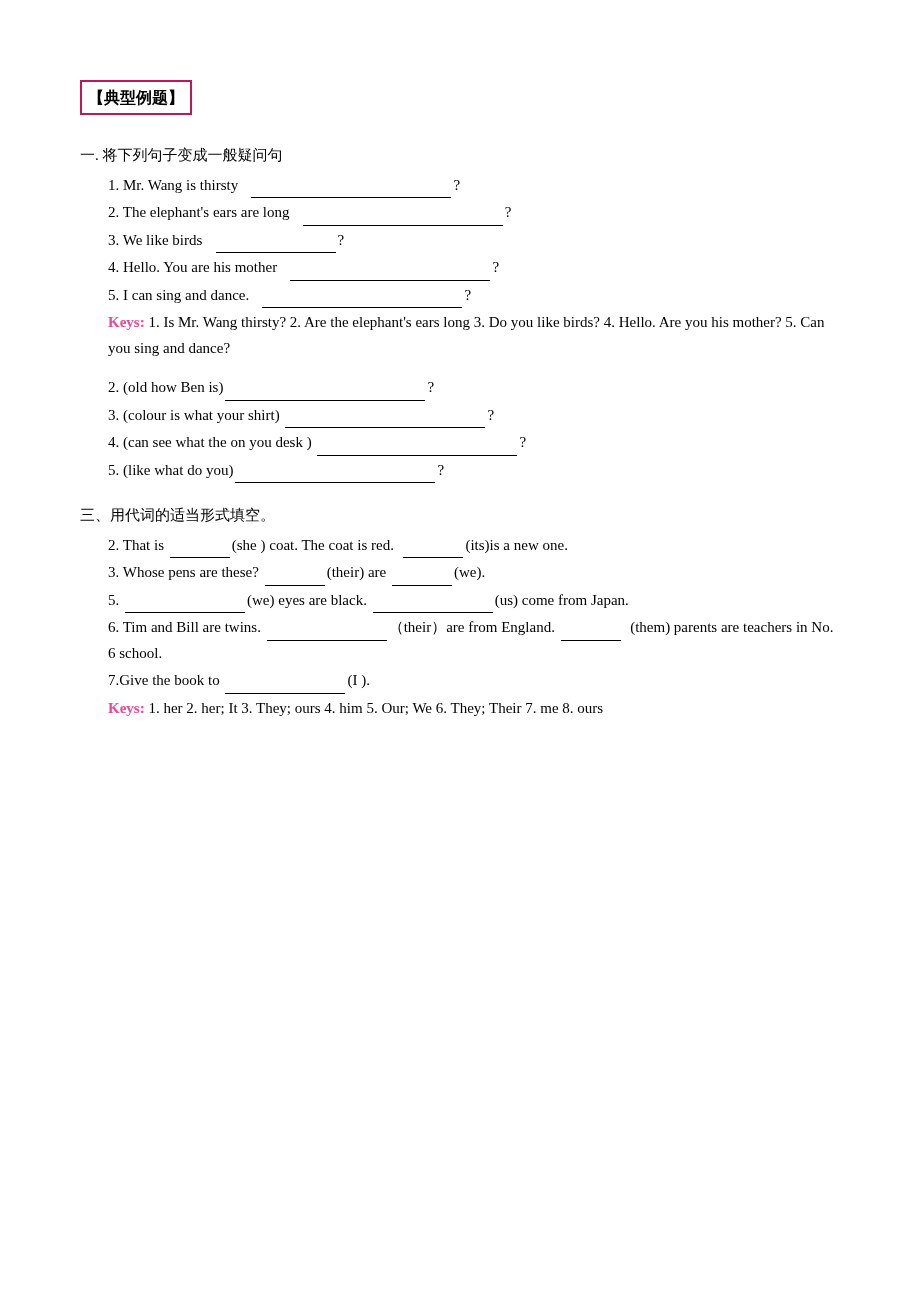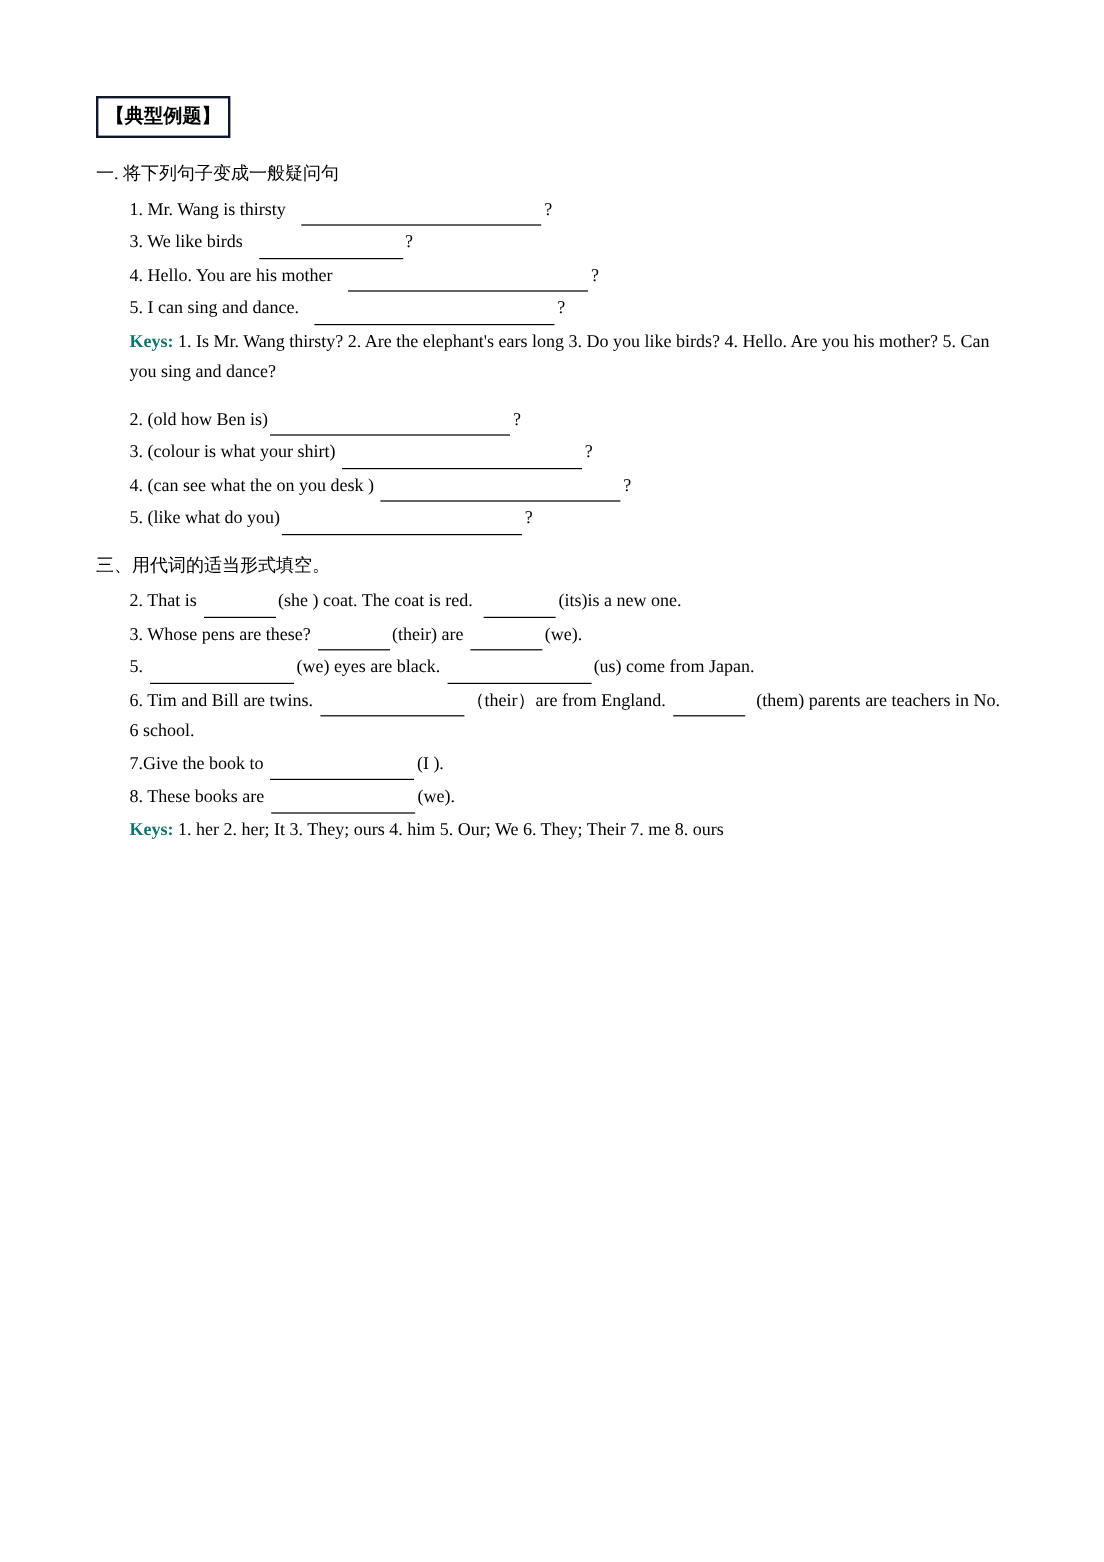--- a/index.html
+++ b/index.html
@@ -12,30 +12,30 @@
       font-family: "SimSun", "宋体", serif;
       font-size: 15px;
       color: #000;
       width: 920px;
       min-height: 1302px;
       padding: 80px 80px 60px 80px;
       line-height: 1.7;
     }
     .title-box {
       display: inline-block;
-      border: 2px solid #0f172a;
+      border: 2px solid #be185d;
       padding: 2px 6px;
       font-weight: bold;
       font-size: 16px;
       margin-bottom: 8px;
     }
     .section-title {
       font-size: 15px;
       margin-bottom: 4px;
-      margin-top: 10px;
+      margin-top: 20px;
     }
     .indent {
       padding-left: 28px;
     }
     .line {
       display: inline-block;
       border-bottom: 1px solid #000;
       min-width: 160px;
       vertical-align: bottom;
       margin: 0 2px;
@@ -43,21 +43,21 @@
     .line-short {
       min-width: 60px;
     }
     .line-medium {
       min-width: 120px;
     }
     .line-long {
       min-width: 200px;
     }
     .key-label {
-      color: #0f766e;
+      color: #ec4899;
       font-weight: bold;
     }
     .keys-line {
       margin-top: 2px;
       margin-bottom: 6px;
     }
     p {
       margin-bottom: 2px;
     }
     .section-block {
@@ -70,20 +70,21 @@
 <div>
 
   <div>
     <span class="title-box">【典型例题】</span>
   </div>
 
   <div class="section-block">
     <div class="section-title">一. 将下列句子变成一般疑问句</div>
     <div class="indent">
       <p>1. Mr. Wang is thirsty &nbsp;&nbsp;<span class="line line-long"></span>?</p>
+      <p>2. The elephant's ears are long &nbsp;&nbsp;<span class="line line-long"></span>?</p>
       <p>3. We like birds &nbsp;&nbsp;<span class="line line-medium"></span>?</p>
       <p>4. Hello. You are his mother &nbsp;&nbsp;<span class="line line-long"></span>?</p>
       <p>5. I can sing and dance. &nbsp;&nbsp;<span class="line line-long"></span>?</p>
     </div>
     <div class="keys-line indent">
       <span class="key-label">Keys:</span>
       <span>1. Is Mr. Wang thirsty?   2. Are the elephant's ears long   3. Do you like birds? 4. Hello. Are you his mother?   5. Can you sing and dance?</span>
     </div>
   </div>
 
@@ -97,21 +98,20 @@
   </div>
 
   <div class="section-block">
     <div class="section-title">三、用代词的适当形式填空。</div>
     <div class="indent">
       <p>2. That is <span class="line line-short"></span>(she ) coat. The coat is red. &nbsp;<span class="line line-short"></span>(its)is a new one.</p>
       <p>3. Whose pens are these? <span class="line line-short"></span>(their) are <span class="line line-short"></span>(we).</p>
       <p>5. <span class="line line-medium"></span>(we) eyes are black. <span class="line line-medium"></span>(us) come from Japan.</p>
       <p>6. Tim and Bill are twins. <span class="line line-medium"></span>（their）are from England. <span class="line line-short"></span>&nbsp;&nbsp;(them) parents are teachers in No. 6 school.</p>
       <p>7.Give the book to <span class="line line-medium"></span>(I ).</p>
-      <p>8. These books are <span class="line line-medium"></span>(we).</p>
     </div>
     <div class="keys-line indent">
       <span class="key-label">Keys:</span>
       <span>1. her    2. her; It   3. They; ours   4. him   5. Our; We   6. They; Their 7. me    8. ours</span>
     </div>
   </div>
 
 </div>
 
 </body></html>

